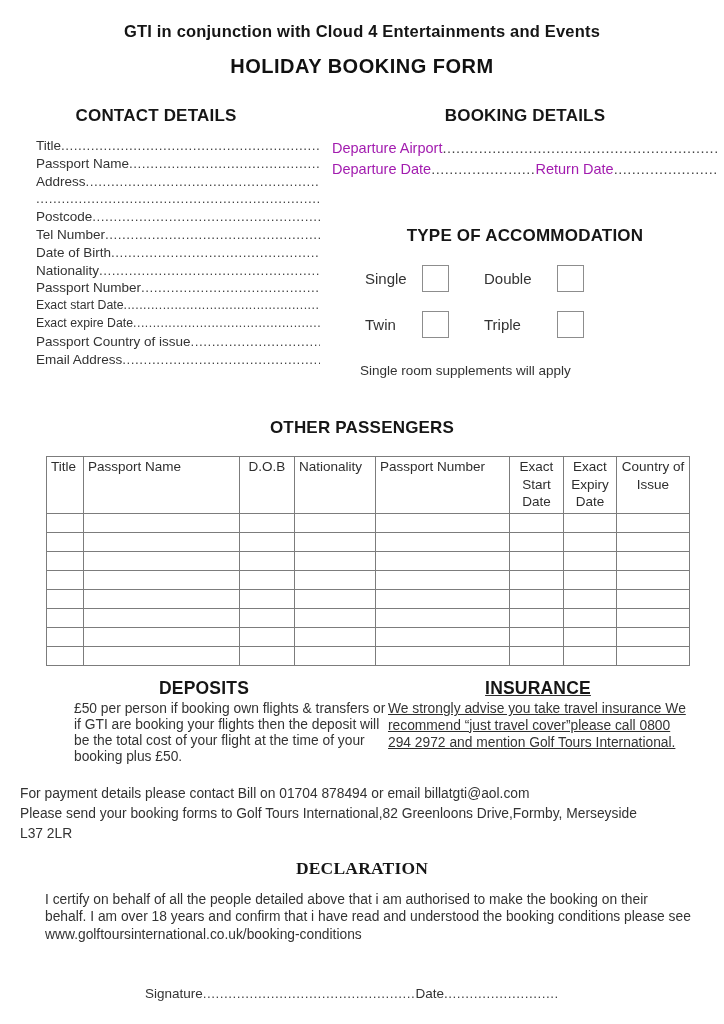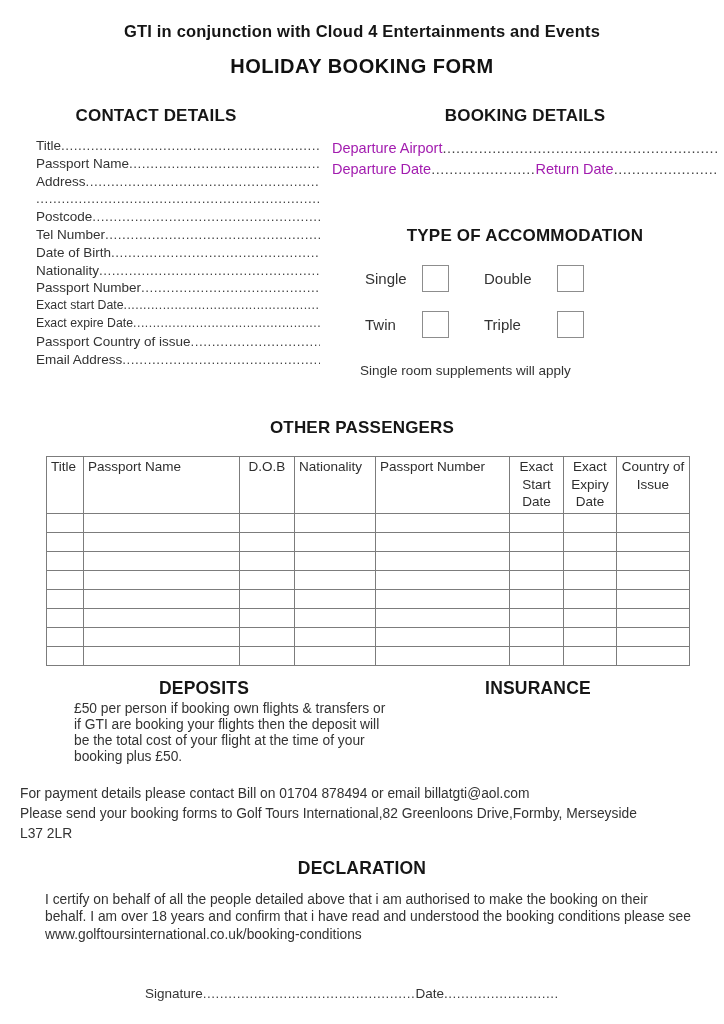--- a/index.html
+++ b/index.html
@@ -116,39 +116,39 @@
   table.pax th { height: 57px; line-height: 1.3; }
   table.pax td { height: 19px; padding: 0; }
   th.al { text-align: left; }
   th.ac { text-align: center; }
   th.dob { font-size: 11.8px; text-align: center; padding-top: 4px; }
   table.pax { border: 1.5px solid #6e6e6e; }
 
   
   .depins { display: flex; margin-top: 12px; }
   .deposits { width: 360px; padding-left: 74px; }
-  .insurance { width: 364px; padding-left: 28px; padding-right: 4px; }
+  .insurance { width: 364px; padding-left: 28px; padding-right: 4px; text-decoration: underline; }
   .deposits .section-heading { text-align: center; width: 260px; font-size: 17.5px; }
   .insurance .section-heading { text-align: center; width: 300px; font-size: 17.5px; }
   .body-text {
     font-size: 13.8px;
     line-height: 1.17;
     color: #333;
     margin-top: 2px;
   }
   .deposits .body-text { width: 318px; }
   .insurance .body-text { width: 308px; line-height: 1.22; }
 
   
   .payment { margin-top: 18px; padding-left: 20px; }
   .payment .pline { font-size: 13.8px; color: #333; line-height: 1.45; }
   .payment .pline2 { width: 620px; }
 
   
-  .declaration-heading { text-align: center; margin-top: 14px; font-size: 17.5px; }
+  .declaration-heading { text-align: center; margin-top: 14px; font-size: 17.5px; font-family: Liberation Serif, serif; }
   .declaration-text {
     margin: 12px auto 0 45px;
     width: 648px;
     font-size: 13.8px;
     line-height: 1.28;
     color: #333;
   }
 
   
   .signature-row {
@@ -371,20 +371,21 @@
     </tbody>
   </table>
 
   <div class="depins">
     <div class="deposits">
       <div class="section-heading">DEPOSITS</div>
       <div class="body-text">£50 per person if booking own flights &amp; transfers or if GTI are booking your flights then the deposit will be the total cost of your flight at the time of your booking plus £50.</div>
     </div>
     <div class="insurance">
       <div class="section-heading">INSURANCE</div>
+      <div class="body-text">We strongly advise you take travel insurance We recommend “just travel cover”please call 0800 294 2972 and mention Golf Tours International.</div>
     </div>
   </div>
 
   <div class="payment">
     <div class="pline">For payment details please contact Bill on 01704 878494 or email billatgti@aol.com</div>
     <div class="pline pline2">Please send your booking forms to Golf Tours International,82 Greenloons Drive,Formby, Merseyside L37 2LR</div>
   </div>
 
   <div class="section-heading declaration-heading">DECLARATION</div>
   <div class="declaration-text">I certify on behalf of all the people detailed above that i am authorised to make the booking on their behalf. I am over 18 years and confirm that i have read and understood the booking conditions please see www.golftoursinternational.co.uk/booking-conditions</div>

